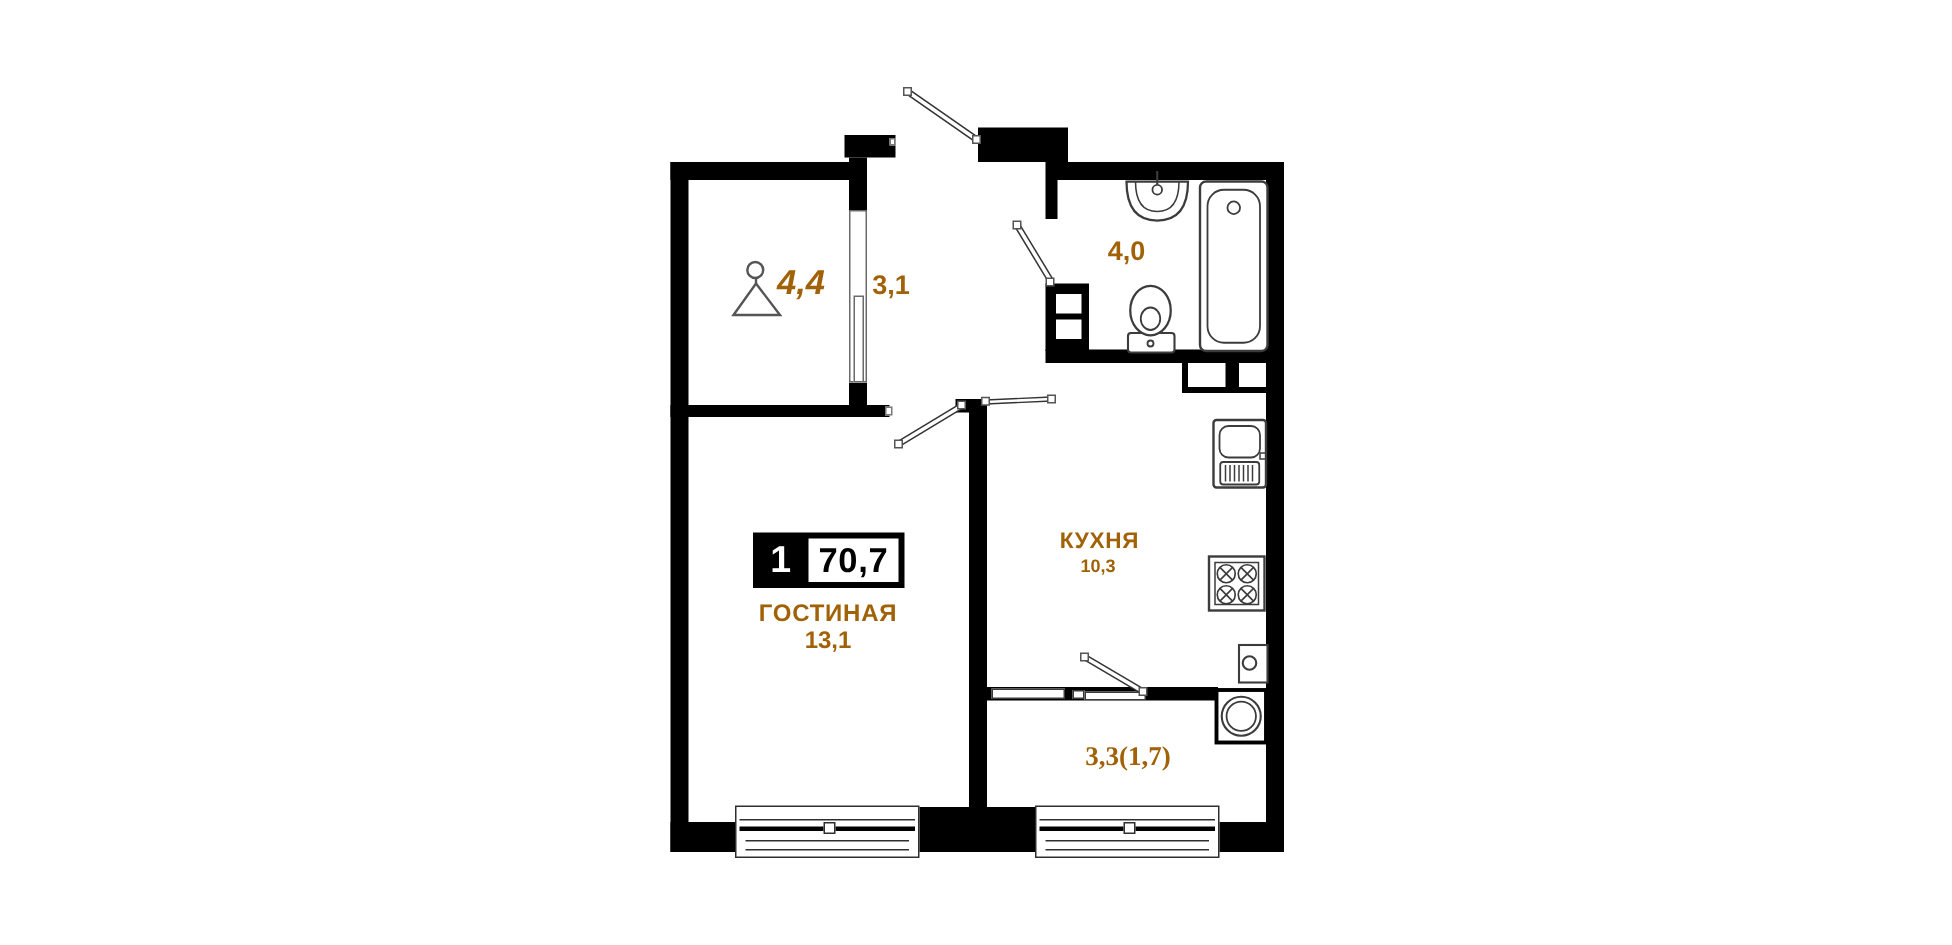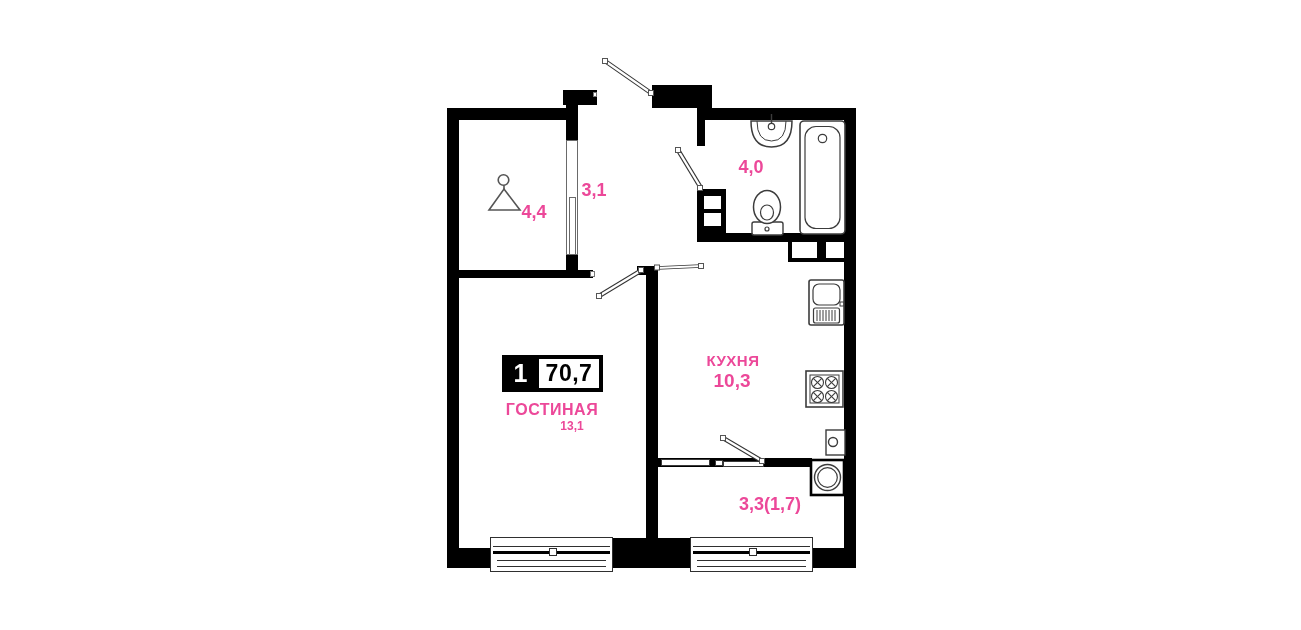--- a/index.html
+++ b/index.html
@@ -1,20 +1,20 @@
 <!DOCTYPE html>
 <html><head>
 <meta charset="utf-8">
 <style>
   html,body{margin:0;padding:0;background:#ffffff;}
   .canvas{position:relative;width:1301px;height:630px;background:#ffffff;overflow:hidden;
           font-family:"Liberation Sans", sans-serif;}
   .wall{position:absolute;background:#000;}
   .cell{position:absolute;background:#fff;}
-  .lbl{position:absolute;font-weight:700;color:#ec4899;white-space:nowrap;
+  .lbl{position:absolute;font-weight:700;color:#a16207;white-space:nowrap;
        transform:translateX(-50%);line-height:1;}
   .win{position:absolute;background:#fff;border:1px solid #2f2f2f;box-sizing:border-box;}
   .winline{position:absolute;background:#2f2f2f;}
   .winbar{position:absolute;background:#000;}
   .handle{position:absolute;background:#fff;border:1px solid #2f2f2f;box-sizing:border-box;}
   .wseg{position:absolute;background:#fff;border:1px solid #3a3a3a;box-sizing:border-box;}
   .cap{position:absolute;background:#fff;border:1px solid #777;box-sizing:border-box;}
   .doorframe{position:absolute;background:#fff;border:1px solid #6a6a6a;box-sizing:border-box;}
   svg{position:absolute;left:0;top:0;}
   .badge{position:absolute;left:502px;top:355px;width:101px;height:37px;background:#000;}
@@ -175,33 +175,33 @@
     </g>
 
     <g>
       <line x1="723" y1="438" x2="762" y2="461" stroke="#333" stroke-width="4.4"></line>
       <line x1="723" y1="438" x2="762" y2="461" stroke="#fff" stroke-width="2.4"></line>
       <rect x="720.5" y="435.5" width="5" height="5" fill="#fff" stroke="#555"></rect>
       <rect x="759.5" y="458.5" width="5" height="5" fill="#fff" stroke="#555"></rect>
     </g>
   </svg>
 
-  <div class="lbl" style="left:534px;top:203px;font-size:18px;">4,4</div>
+  <div class="lbl" style="left:534px;top:177px;font-size:23px;font-style:italic;">4,4</div>
 
   <div class="lbl" style="left:594px;top:181px;font-size:18px;">3,1</div>
 
   <div class="lbl" style="left:751px;top:158px;font-size:18px;">4,0</div>
 
   <div class="lbl" style="left:733px;top:353px;font-size:15px;letter-spacing:.5px;">КУХНЯ</div>
-  <div class="lbl" style="left:732px;top:371px;font-size:19px;">10,3</div>
+  <div class="lbl" style="left:732px;top:371px;font-size:12px;">10,3</div>
 
   <div class="lbl" style="left:552px;top:402px;font-size:16px;letter-spacing:.5px;">ГОСТИНАЯ</div>
-  <div class="lbl" style="left:552px;top:420px;font-size:12px;margin-left:20px;">13,1</div>
-
-  <div class="lbl" style="left:770px;top:495px;font-size:18px;">3,3(1,7)</div>
+  <div class="lbl" style="left:552px;top:420px;font-size:16px;">13,1</div>
+
+  <div class="lbl" style="left:752px;top:495px;font-size:18px;font-family:Liberation Serif, serif;">3,3(1,7)</div>
 
   <div class="badge">
     <div class="num">1</div>
     <div class="areabox">
       <span>70,7</span>
     </div>
   </div>
 
 </div>
 

